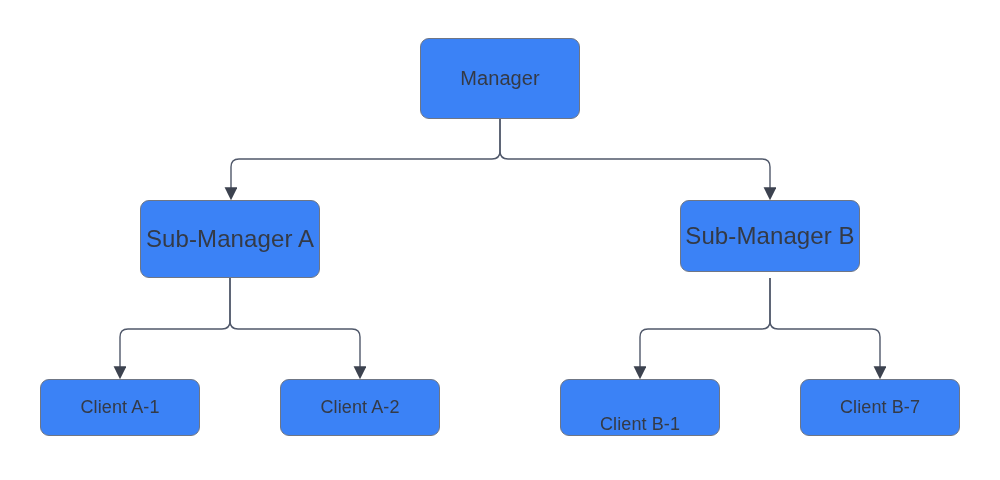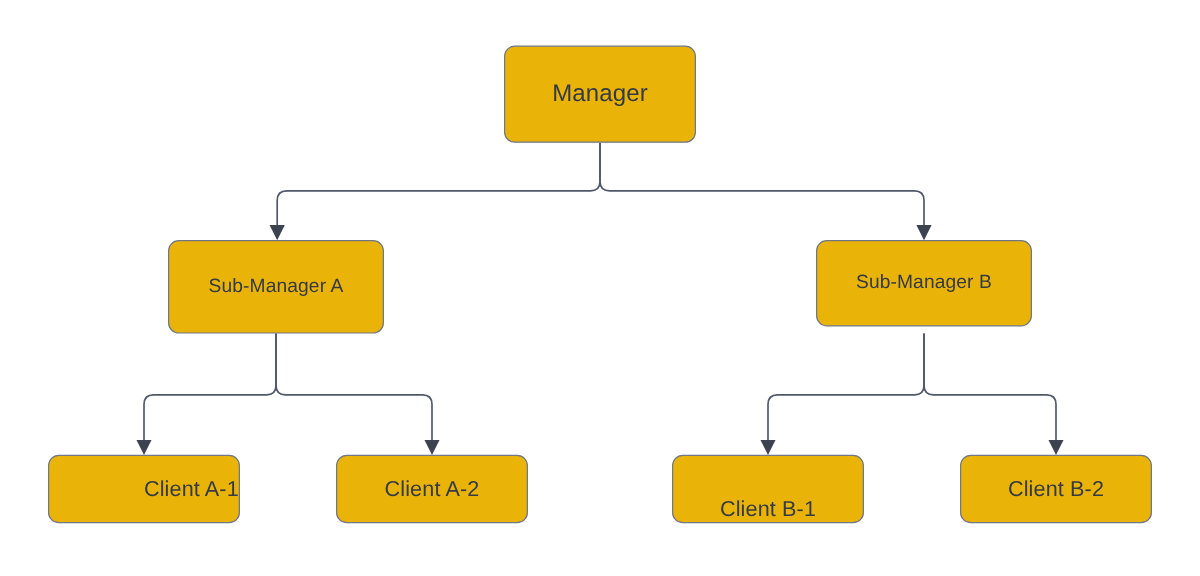--- a/index.html
+++ b/index.html
@@ -20,33 +20,33 @@
   #edges {
     position: absolute;
     left: 0;
     top: 0;
     width: 1000px;
     height: 480px;
   }
   .node {
     position: absolute;
     box-sizing: border-box;
-    background: #eab308;
+    background: #3b82f6;
     border: 1.4px solid #6f7685;
     border-radius: 9px;
     display: flex;
     align-items: center;
     justify-content: center;
     color: #343a46;
     letter-spacing: 0.1px;
     white-space: nowrap;
     z-index: 2;
   }
   .node.level-0 { font-size: 20px; }
-  .node.level-1 { font-size: 16px; }
+  .node.level-1 { font-size: 24px; }
   .node.level-2 { font-size: 18px; }
 </style>
 </head>
 <body>
 
 <div id="canvas">
 
   <svg id="edges" viewBox="0 0 1000 480" xmlns="http://www.w3.org/2000/svg">
     <defs>
       <marker id="arrow" markerWidth="12" markerHeight="13" refX="1.2" refY="4.6" orient="auto" markerUnits="strokeWidth">
@@ -66,27 +66,27 @@
   <div id="node-layer">
       <div class="node level-0" style="left: 420px; top: 38px; width: 160px; height: 81px;">
         <span>Manager</span>
       </div>
       <div class="node level-1" style="left: 140px; top: 200px; width: 180px; height: 78px;">
         <span>Sub-Manager A</span>
       </div>
       <div class="node level-1" style="left: 680px; top: 200px; width: 180px; height: 72px;">
         <span>Sub-Manager B</span>
       </div>
-      <div class="node level-2" style="left: 40px; top: 379px; width: 160px; height: 57px; justify-content: flex-end;">
+      <div class="node level-2" style="left: 40px; top: 379px; width: 160px; height: 57px;">
         <span>Client A-1</span>
       </div>
       <div class="node level-2" style="left: 280px; top: 379px; width: 160px; height: 57px;">
         <span>Client A-2</span>
       </div>
       <div class="node level-2" style="left: 560px; top: 379px; width: 160px; height: 57px; align-items: flex-end;">
         <span>Client B-1</span>
       </div>
       <div class="node level-2" style="left: 800px; top: 379px; width: 160px; height: 57px;">
-        <span>Client B-2</span>
+        <span>Client B-7</span>
       </div>
     </div>
 
 </div>
 
 </body></html>

